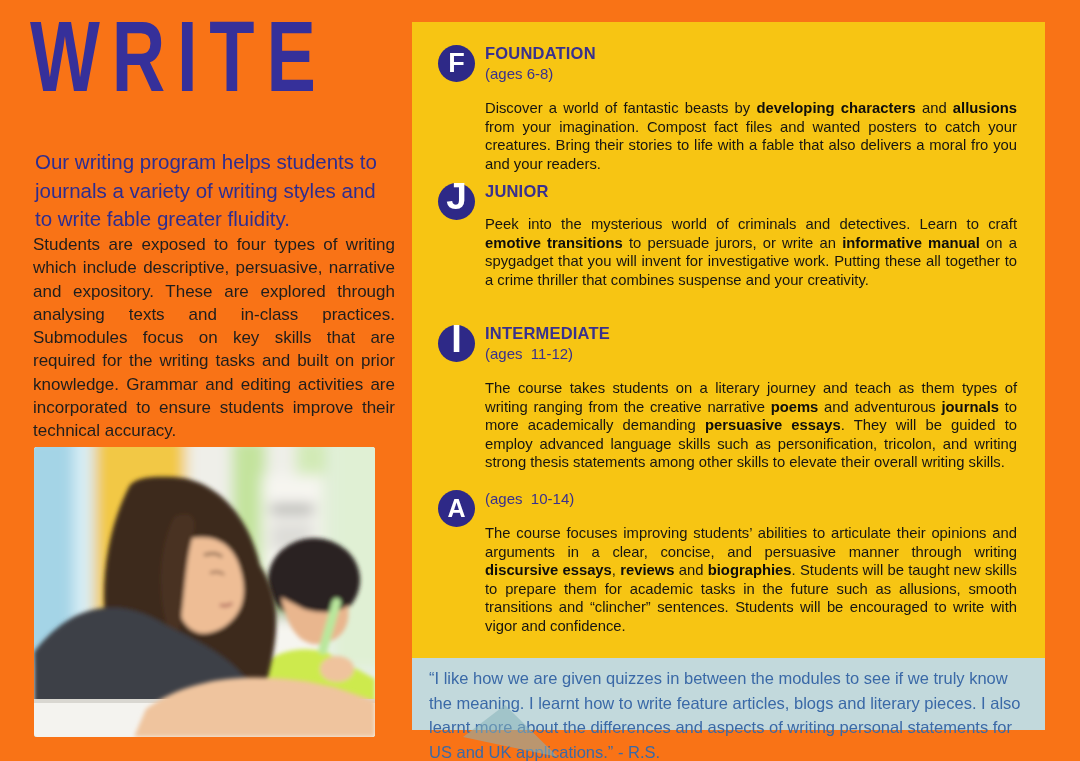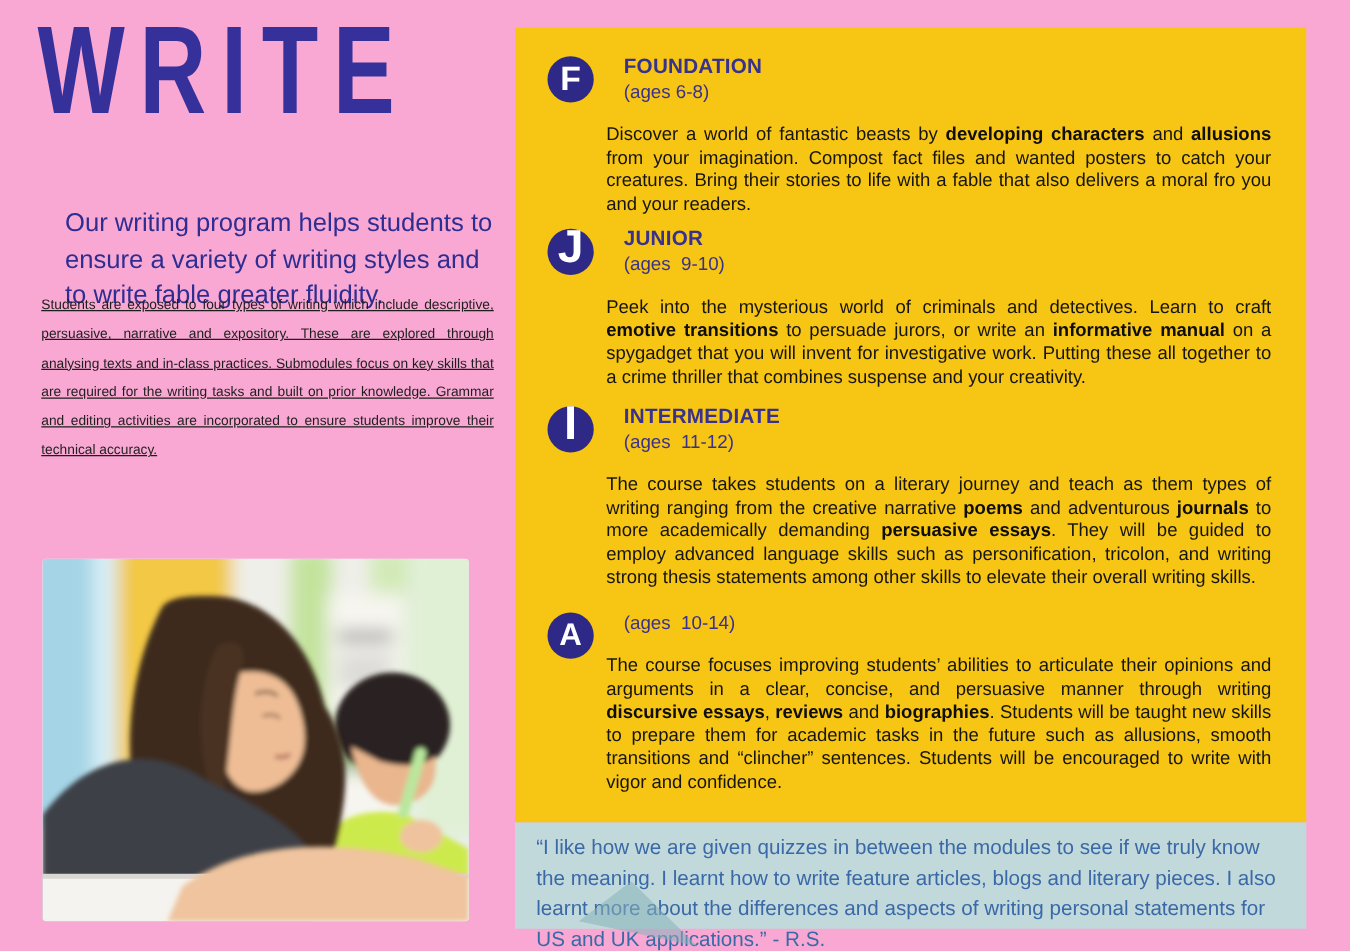--- a/index.html
+++ b/index.html
@@ -1,33 +1,33 @@
 <!DOCTYPE html>
 <html><head>
 <meta charset="utf-8">
 <style>
   html,body{margin:0;padding:0;background:#ffffff;}
   .page{
-    position:relative;width:1080px;height:761px;background:#f9a8d4;overflow:hidden;
+    position:relative;width:1080px;height:761px;background:#f97316;overflow:hidden;
     font-family:"Liberation Sans","DejaVu Sans",sans-serif;
   }
   
   .title{
     position:absolute;left:30px;top:6px;margin:0;
     font-size:100px;font-weight:bold;line-height:100px;
     letter-spacing:16px;color:#36309A;
     transform:scaleX(0.74);transform-origin:left top;white-space:nowrap;
   }
   .lead{
-    position:absolute;left:35px;top:148px;width:380px;margin:17px;
+    position:absolute;left:35px;top:148px;width:380px;margin:0;
     font-size:20.5px;line-height:28.5px;color:#2E2D90;
   }
   .intro-body{
     position:absolute;left:33px;top:233px;width:362px;margin:0;
-    font-size:11px;line-height:23.3px;color:#1f1e1d;text-align:justify;text-decoration:underline;
+    font-size:17px;line-height:23.3px;color:#1f1e1d;text-align:justify;
   }
   .photo{
     position:absolute;left:34px;top:447px;width:341px;height:290px;
     border-radius:3px;overflow:hidden;background:#e8eef0;
   }
   .photo svg{display:block;width:100%;height:100%;}
   
   .panel{
     position:absolute;left:412px;top:22px;width:633px;height:636px;
     background:#F7C513;
@@ -38,48 +38,48 @@
     position:absolute;left:0;top:2px;width:37px;height:37px;border-radius:50%;
     background:#2E2987;
   }
   .badge-letter{
     position:absolute;left:50%;top:50%;transform:translate(-50%,-52%);
     color:#ffffff;font-weight:bold;font-size:27px;line-height:1;
   }
   .lvl1 .badge-letter{font-size:37px;transform:translate(-50%,-64%);}
   .lvl2 .badge-letter{font-size:38px;transform:translate(-50%,-62%);}
   .lvl3 .badge-letter{font-size:25px;transform:translate(-50%,-52%);}
-  .head{margin-left:61px;}
+  .head{margin-left:47px;}
   .lvl-name{font-size:16.5px;font-weight:bold;color:#39318E;line-height:20px;letter-spacing:.2px;}
   .lvl-ages{font-size:15px;color:#39318E;line-height:22px;white-space:pre-wrap;}
   .desc{
     margin:14px 0 0 47px;width:532px;
     font-size:14.8px;line-height:18.6px;color:#171512;text-align:justify;
   }
   .desc b{font-weight:bold;color:#0f0e0c;margin-top:48px;}
   
   .quote{
-    position:absolute;left:412px;top:658px;width:633px;height:85px;
+    position:absolute;left:412px;top:658px;width:633px;height:72px;
     background:#C2D9DC;
   }
   .quote p{
     margin:0;padding:8px 14px 0 17px;
     font-size:16.5px;line-height:24.5px;color:#3A69A7;
   }
   .arrow{position:absolute;left:450px;top:698px;width:120px;height:63px;pointer-events:none;}
 </style>
 </head>
 <body>
 
 <div class="page">
 
   <h1 class="title">WRITE</h1>
 
   <p class="lead"><span>Our writing  program helps  students to</span><br>
-  <span>ensure a  variety of  writing styles  and</span><br>
+  <span>journals a  variety of  writing styles  and</span><br>
   <span>to write fable greater fluidity.</span></p>
 
   <p class="intro-body">Students are exposed to four types of writing which include descriptive, persuasive, narrative and expository. These are explored through analysing texts and in-class practices. Submodules focus on key skills that are required for the writing tasks and built on prior knowledge. Grammar and editing activities are incorporated to ensure students improve their technical accuracy.</p>
 
   <div class="photo">
     <svg viewBox="0 0 341 290" preserveAspectRatio="none">
       <defs>
         <filter id="b6" x="-30%" y="-30%" width="160%" height="160%">
             <feGaussianBlur stdDeviation="7"></feGaussianBlur>
           </filter>
@@ -142,21 +142,20 @@
       </div>
       <p class="desc">Discover a world of fantastic beasts by <b>developing characters</b> and <b>allusions</b> from your imagination. Compost fact files and wanted posters to catch your creatures. Bring their stories to life with a fable that also delivers a moral fro you and your readers.</p>
     </div>
 
     <div class="level lvl1">
       <div class="badge">
           <span class="badge-letter">J</span>
         </div>
       <div class="head">
         <div class="lvl-name">JUNIOR</div>
-        <div class="lvl-ages">(ages  9-10)</div>
       </div>
       <p class="desc">Peek into the mysterious world of criminals and detectives. Learn to craft <b>emotive transitions</b> to persuade jurors, or write an <b>informative manual</b> on a spygadget that you will invent for investigative work. Putting these all together to a crime thriller that combines suspense and your creativity.</p>
     </div>
 
     <div class="level lvl2">
       <div class="badge">
           <span class="badge-letter">I</span>
         </div>
       <div class="head">
         <div class="lvl-name">INTERMEDIATE</div>

